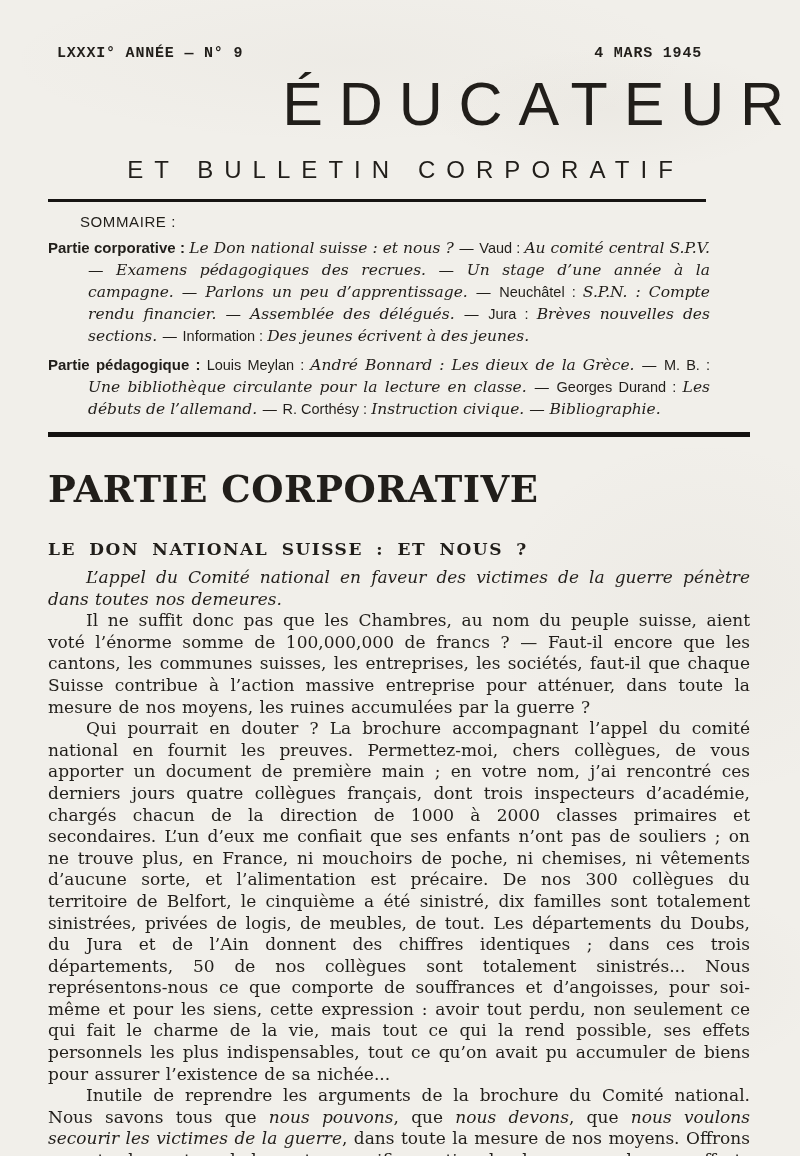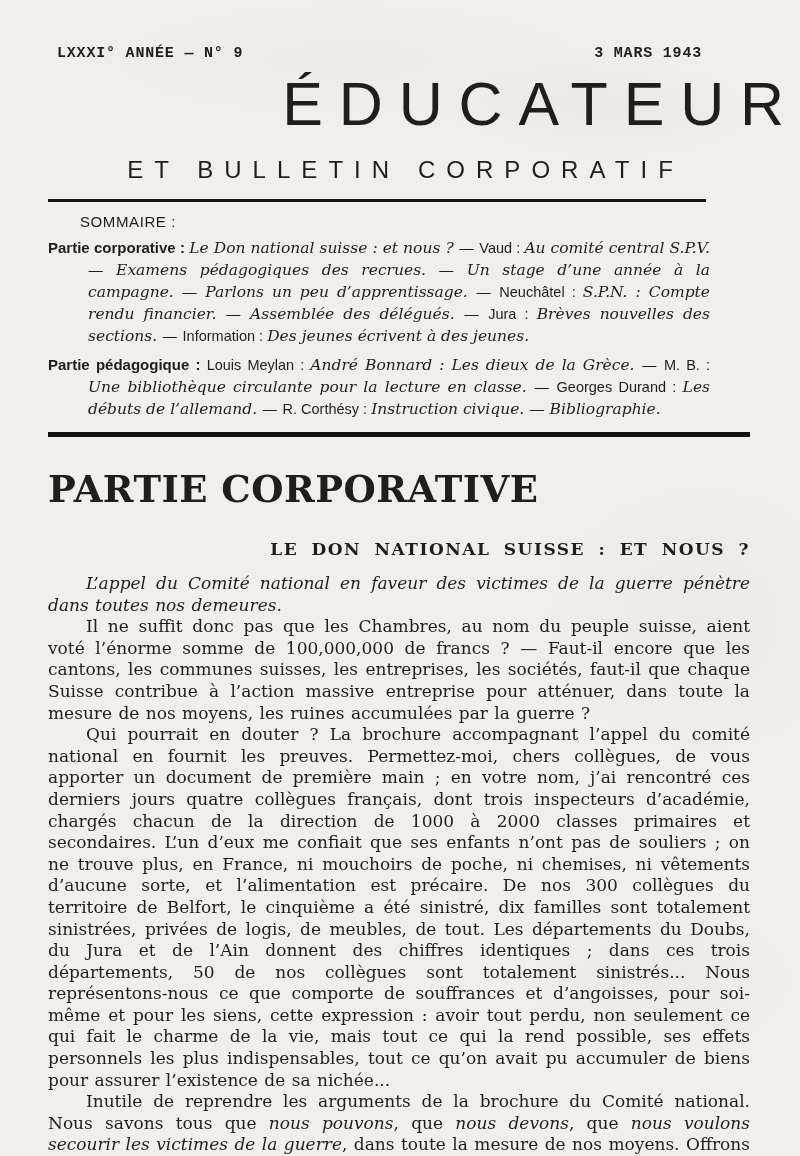--- a/index.html
+++ b/index.html
@@ -67,41 +67,41 @@
   .seg-i { font-style:italic; }
 
   
   .article { padding-left:48px; padding-right:50px; }
   .section-heading {
     margin-top:30px;
     font-family:"DejaVu Serif", serif;
     font-weight:bold; font-size:37px; letter-spacing:0.5px;
   }
   .headline {
-    margin-top:28px; text-align:right;
+    margin-top:28px; text-align:left;
     font-size:17px; font-weight:bold;
     letter-spacing:1.5px; word-spacing:6px;
   }
   .body-par {
     width:702px;
     font-size:17px; line-height:21.6px;
     text-align:justify; text-indent:38px;
     word-spacing:1px;
   }
-  .body-par.first { margin-top:14px; }
+  .body-par.first { margin-top:8px; }
 </style>
 </head>
 <body>
 
 <div class="page">
 
   <header class="masthead">
     <div class="mast-row">
       <span>LXXXI° ANNÉE — N° 9</span>
-      <span>3 MARS 1943</span>
+      <span>4 MARS 1945</span>
     </div>
     <h1 class="title">ÉDUCATEUR</h1>
     <div class="subtitle">ET BULLETIN CORPORATIF</div>
     <hr class="rule rule-thin">
   </header>
 
   <section class="sommaire">
     <div class="sommaire-label">SOMMAIRE :</div>
     <p class="entry"><span class="seg-b">Partie corporative : </span><span class="seg-i">Le Don national suisse : et nous ? — </span><span class="seg-s">Vaud : </span><span class="seg-i">Au comité central S.P.V. — Examens pédagogiques des recrues. — Un stage d’une année à la campagne. — Parlons un peu d’apprentissage. — </span><span class="seg-s">Neuchâtel : </span><span class="seg-i">S.P.N. : Compte rendu financier. — Assemblée des délégués. — </span><span class="seg-s">Jura : </span><span class="seg-i">Brèves nouvelles des sections. — </span><span class="seg-s">Information : </span><span class="seg-i">Des jeunes écrivent à des jeunes.</span></p>
     <p class="entry"><span class="seg-b">Partie pédagogique : </span><span class="seg-s">Louis Meylan : </span><span class="seg-i">André Bonnard : Les dieux de la Grèce. — </span><span class="seg-s">M. B. : </span><span class="seg-i">Une bibliothèque circulante pour la lecture en classe. — </span><span class="seg-s">Georges Durand : </span><span class="seg-i">Les débuts de l’allemand. — </span><span class="seg-s">R. Corthésy : </span><span class="seg-i">Instruction civique. — Bibliographie.</span></p>

